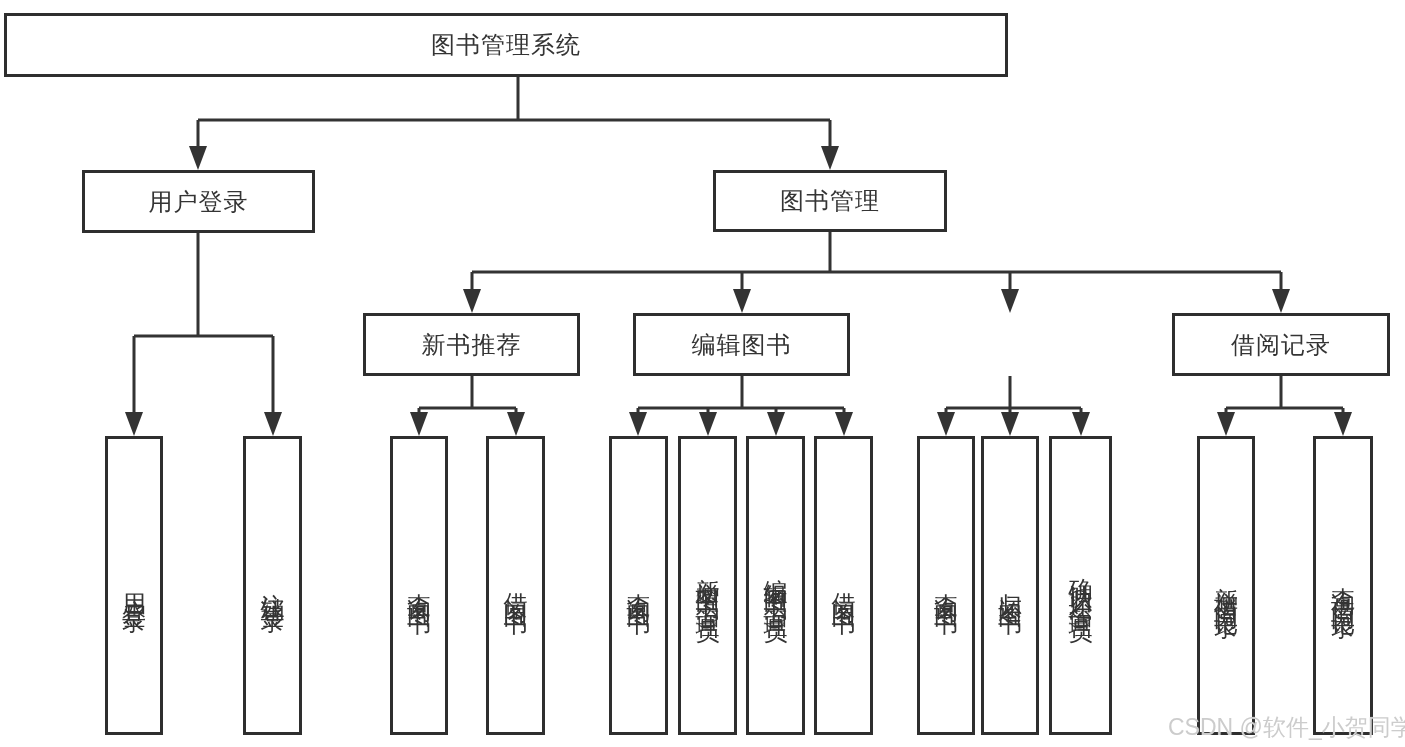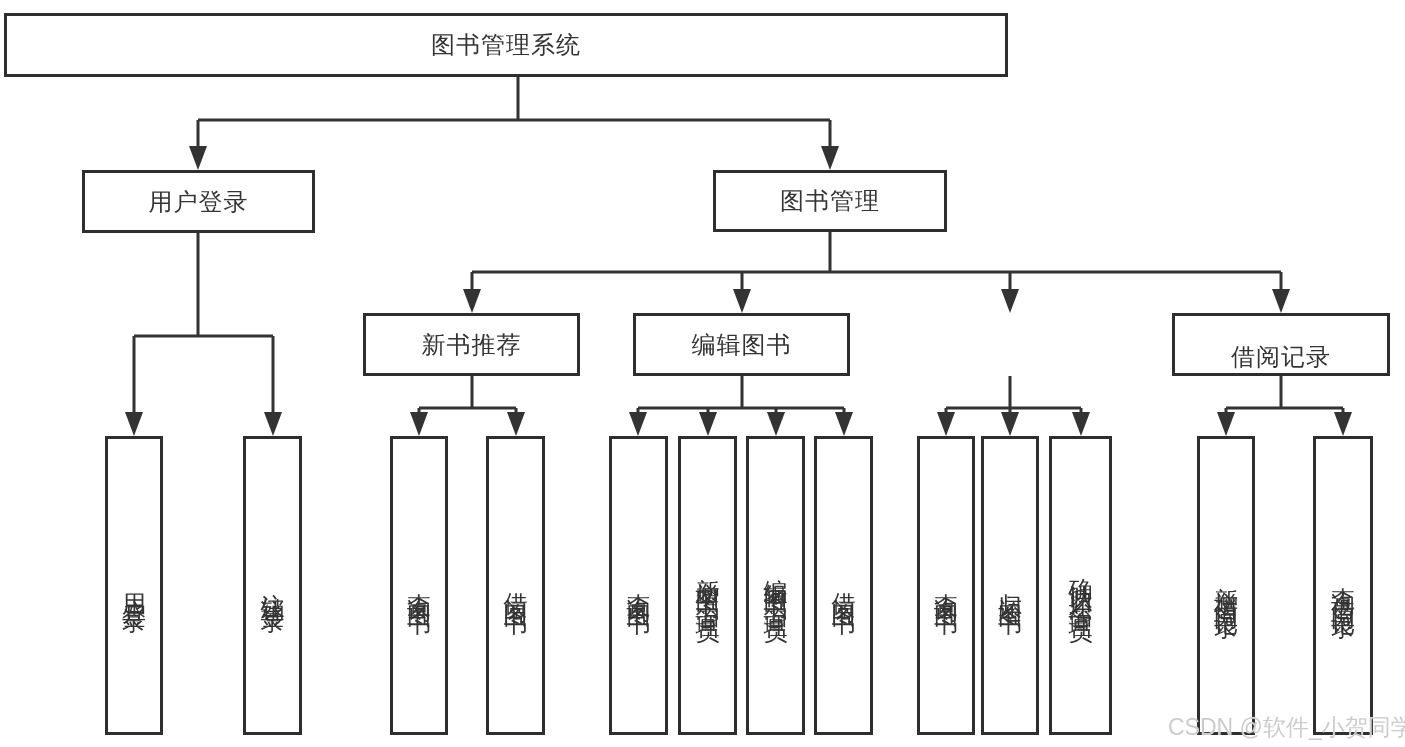--- a/index.html
+++ b/index.html
@@ -87,21 +87,21 @@
   <div class="node hnode" style="left:713px;top:170px;width:234px;height:62px;">
     <span class="nlabel">图书管理</span>
   </div>
 
   <div class="node hnode" style="left:363px;top:313px;width:217px;height:63px;">
     <span class="nlabel">新书推荐</span>
   </div>
   <div class="node hnode" style="left:633px;top:313px;width:217px;height:63px;">
     <span class="nlabel">编辑图书</span>
   </div>
-  <div class="node hnode" style="left:1172px;top:313px;width:218px;height:63px;align-items:flex-end;">
+  <div class="node hnode" style="left:1172px;top:313px;width:218px;height:63px;">
     <span class="nlabel">借阅记录</span>
   </div>
 
   <div class="node vnode" style="left:105px;top:436px;width:58px;height:299px;">
     <span class="nlabel">用户登录</span>
   </div>
   <div class="node vnode" style="left:243px;top:436px;width:59px;height:299px;">
     <span class="nlabel">注销登录</span>
   </div>
 

